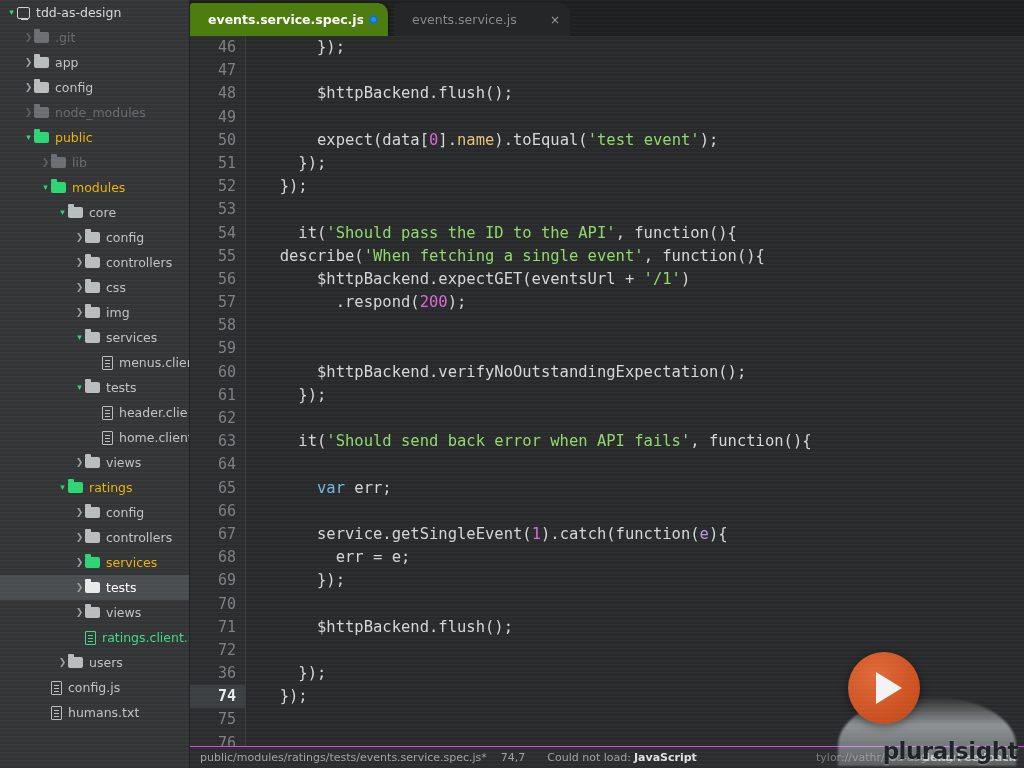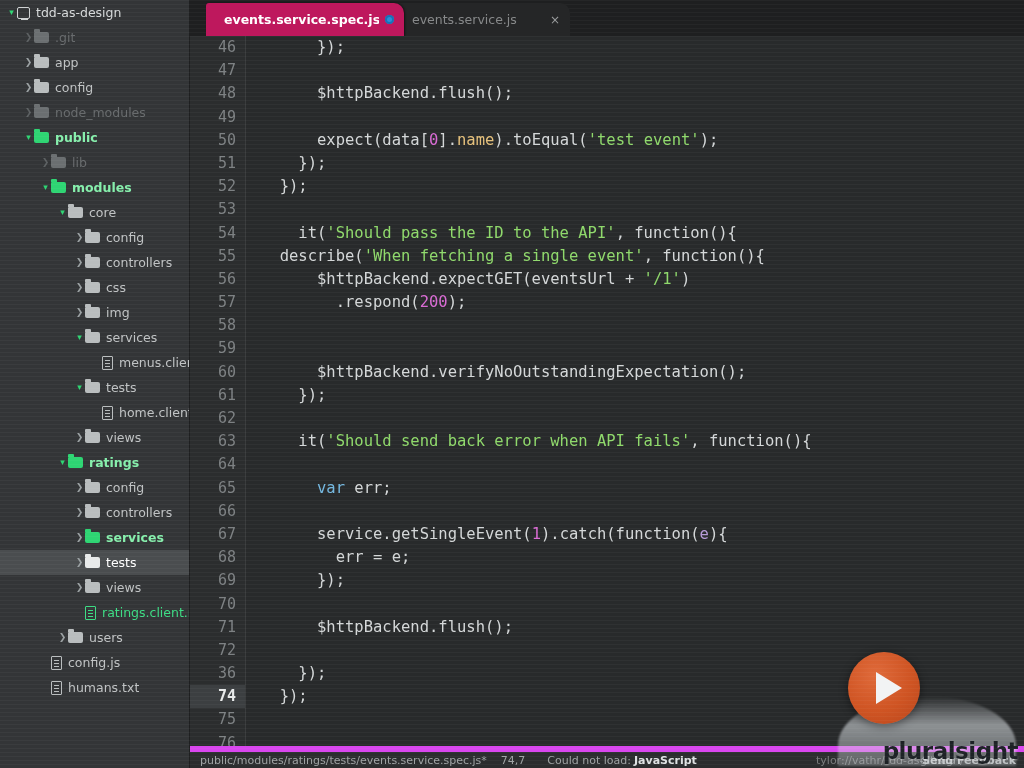--- a/index.html
+++ b/index.html
@@ -35,21 +35,21 @@
     line-height: 25px;
     white-space: nowrap;
     font-size: 12.5px;
     color: #c0c3c4;
     box-sizing: border-box;
     display: flex;
     align-items: center;
   }
   .tree-row.selected { background: #4a4d4f; color: #ffffff; }
   .tree-row.dim { color: #686b6d; }
-  .tree-row.green > .tw-label { color: #86efac; font-weight: bold; }
+  .tree-row.green > .tw-label { color: #eab308; font-weight: normal; }
   .tree-row.greenfile > .tw-label { color: #3ddc84; }
   .tree-row.rootrow { color: #d6d9da; }
 
   .twisty {
     width: 11px;
     flex: 0 0 11px;
     text-align: center;
     font-size: 9px;
     color: #9aa0a2;
     line-height: 25px;
@@ -137,24 +137,24 @@
     top: 3px;
     height: 33px;
     display: flex;
     align-items: center;
     padding: 0 10px 0 18px;
     font-size: 12.5px;
     box-sizing: border-box;
     border-radius: 3px 10px 0 0;
   }
   .tab.active {
-    background: #be185d;
+    background: #4d7c0f;
     color: #ffffff;
     font-weight: bold;
-    left: 16px;
+    left: 0;
     width: 198px;
     z-index: 3;
     box-shadow: 1px 0 2px rgba(0,0,0,0.5);
   }
   .tab.inactive {
     background: #252627;
     color: #87898a;
     left: 204px;
     width: 176px;
     z-index: 2;
@@ -228,21 +228,21 @@
   .s-prop { color: #e5c07b; }
   .s-kw { color: #74b8e0; }
   .s-param { color: #b89cd9; }
 
   
   #statusbar {
     position: absolute;
     left: 190px; top: 746px;
     width: 834px; height: 22px;
     background: #2b2d2e;
-    border-top: 6px solid #d946ef;
+    border-top: 1px solid #d946ef;
     box-sizing: border-box;
     font-size: 11px;
     color: #9fa3a4;
     display: flex;
     align-items: center;
     overflow: hidden;
   }
   .sb-item { white-space: nowrap; }
   .sb-path { margin-left: 10px; }
   .sb-pos { margin-left: 14px; }
@@ -393,20 +393,25 @@
         </div>
         <div class="tree-row" style="padding-left: 91px;">
           <span class="twisty blank">·</span>
           <span class="ic ic-file"></span>
           <span class="tw-label">menus.client</span>
         </div>
         <div class="tree-row" style="padding-left: 74px;">
           <span class="twisty open">▾</span>
           <span class="ic ic-folder"></span>
           <span class="tw-label">tests</span>
+        </div>
+        <div class="tree-row" style="padding-left: 91px;">
+          <span class="twisty blank">·</span>
+          <span class="ic ic-file"></span>
+          <span class="tw-label">header.clie</span>
         </div>
         <div class="tree-row" style="padding-left: 91px;">
           <span class="twisty blank">·</span>
           <span class="ic ic-file"></span>
           <span class="tw-label">home.client</span>
         </div>
         <div class="tree-row" style="padding-left: 74px;">
           <span class="twisty">❯</span>
           <span class="ic ic-folder"></span>
           <span class="tw-label">views</span>

